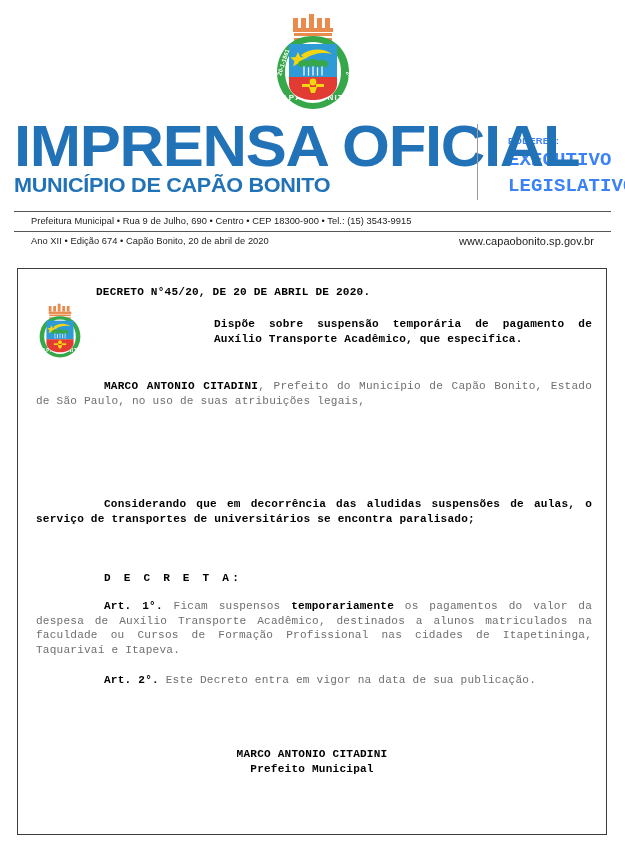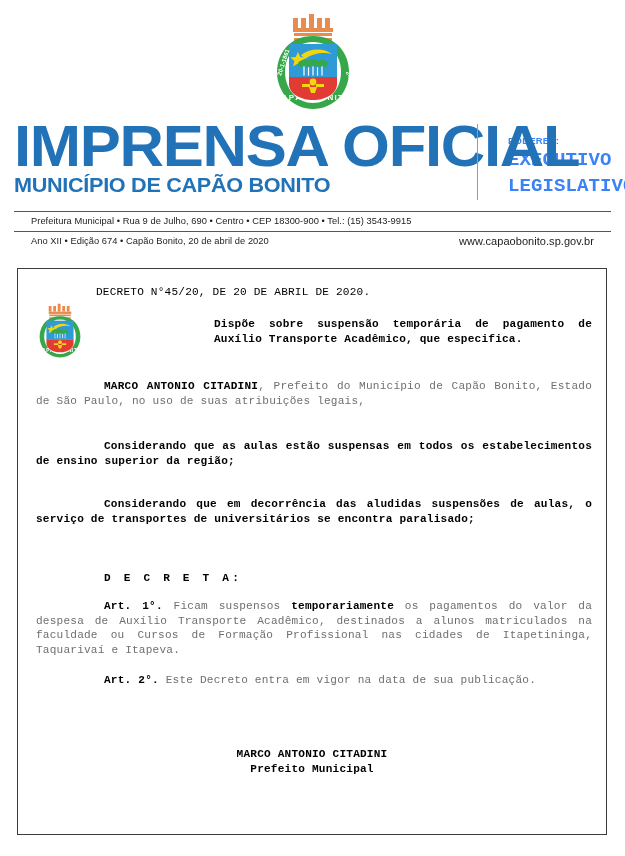--- a/index.html
+++ b/index.html
@@ -147,21 +147,21 @@
   p.para {
     margin: 0;
     text-align: justify;
   }
   .indent { text-indent: 68px; }
 
   .title-line {
     position: absolute;
     left: 78px;
     top: 16px;
-    font-weight: normal;
+    font-weight: bold;
     color: #000000;
     white-space: nowrap;
   }
 
   .ementa {
     position: absolute;
     left: 196px;
     top: 48px;
     width: 378px;
     font-weight: bold;
@@ -327,23 +327,20 @@
     </svg>
 
     <div class="doc-text title-line">DECRETO N°45/20, DE 20 DE ABRIL DE 2020.</div>
 
     <div class="doc-text ementa">Dispõe sobre suspensão temporária de pagamento de Auxílio Transporte Acadêmico, que especifica.</div>
 
     <div class="doc-text blk p-preamble">
       <p class="para indent just"><span class="b">MARCO ANTONIO CITADINI</span><span>, Prefeito do Município de Capão Bonito, Estado de São Paulo, no uso de suas atribuições legais,</span></p>
     </div>
 
-    <div class="doc-text blk p-cons1">
-      <p class="para indent just b">Considerando que as aulas estão suspensas em todos os estabelecimentos de ensino superior da região;</p>
-    </div>
 
     <div class="doc-text blk p-cons2">
       <p class="para indent just b">Considerando que em decorrência das aludidas suspensões de aulas, o serviço de transportes de universitários se encontra paralisado;</p>
     </div>
 
     <div class="doc-text decreta">D E C R E T A:</div>
 
     <div class="doc-text blk p-art1">
       <p class="para indent just"><span class="b">Art. 1°.</span><span> Ficam suspensos </span><span class="b">temporariamente</span><span> os pagamentos do valor da despesa de Auxílio Transporte Acadêmico, destinados a alunos matriculados na faculdade ou Cursos de Formação Profissional nas cidades de Itapetininga, Taquarivaí e Itapeva.</span></p>
     </div>

